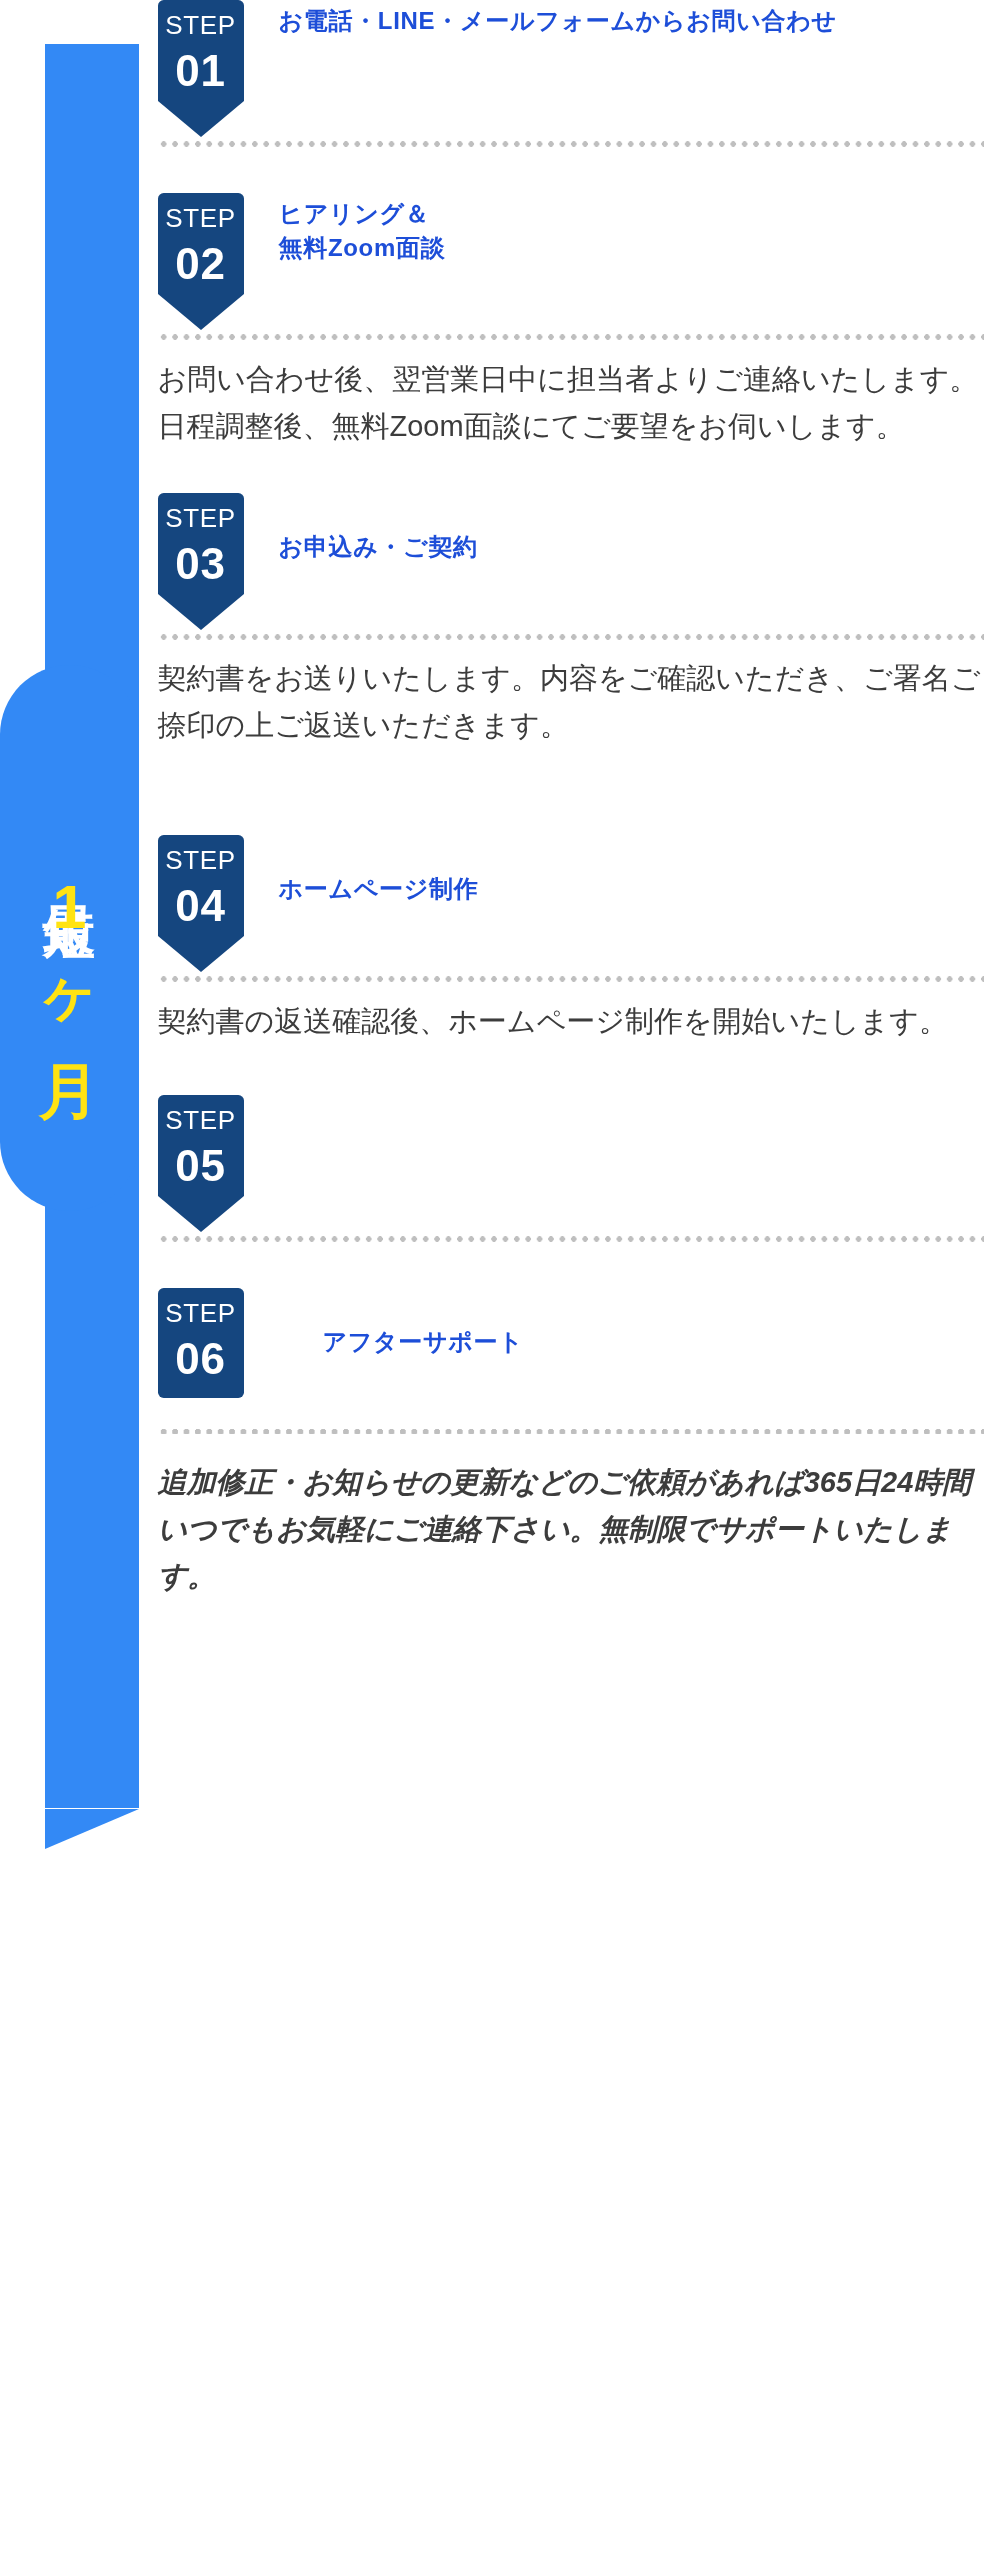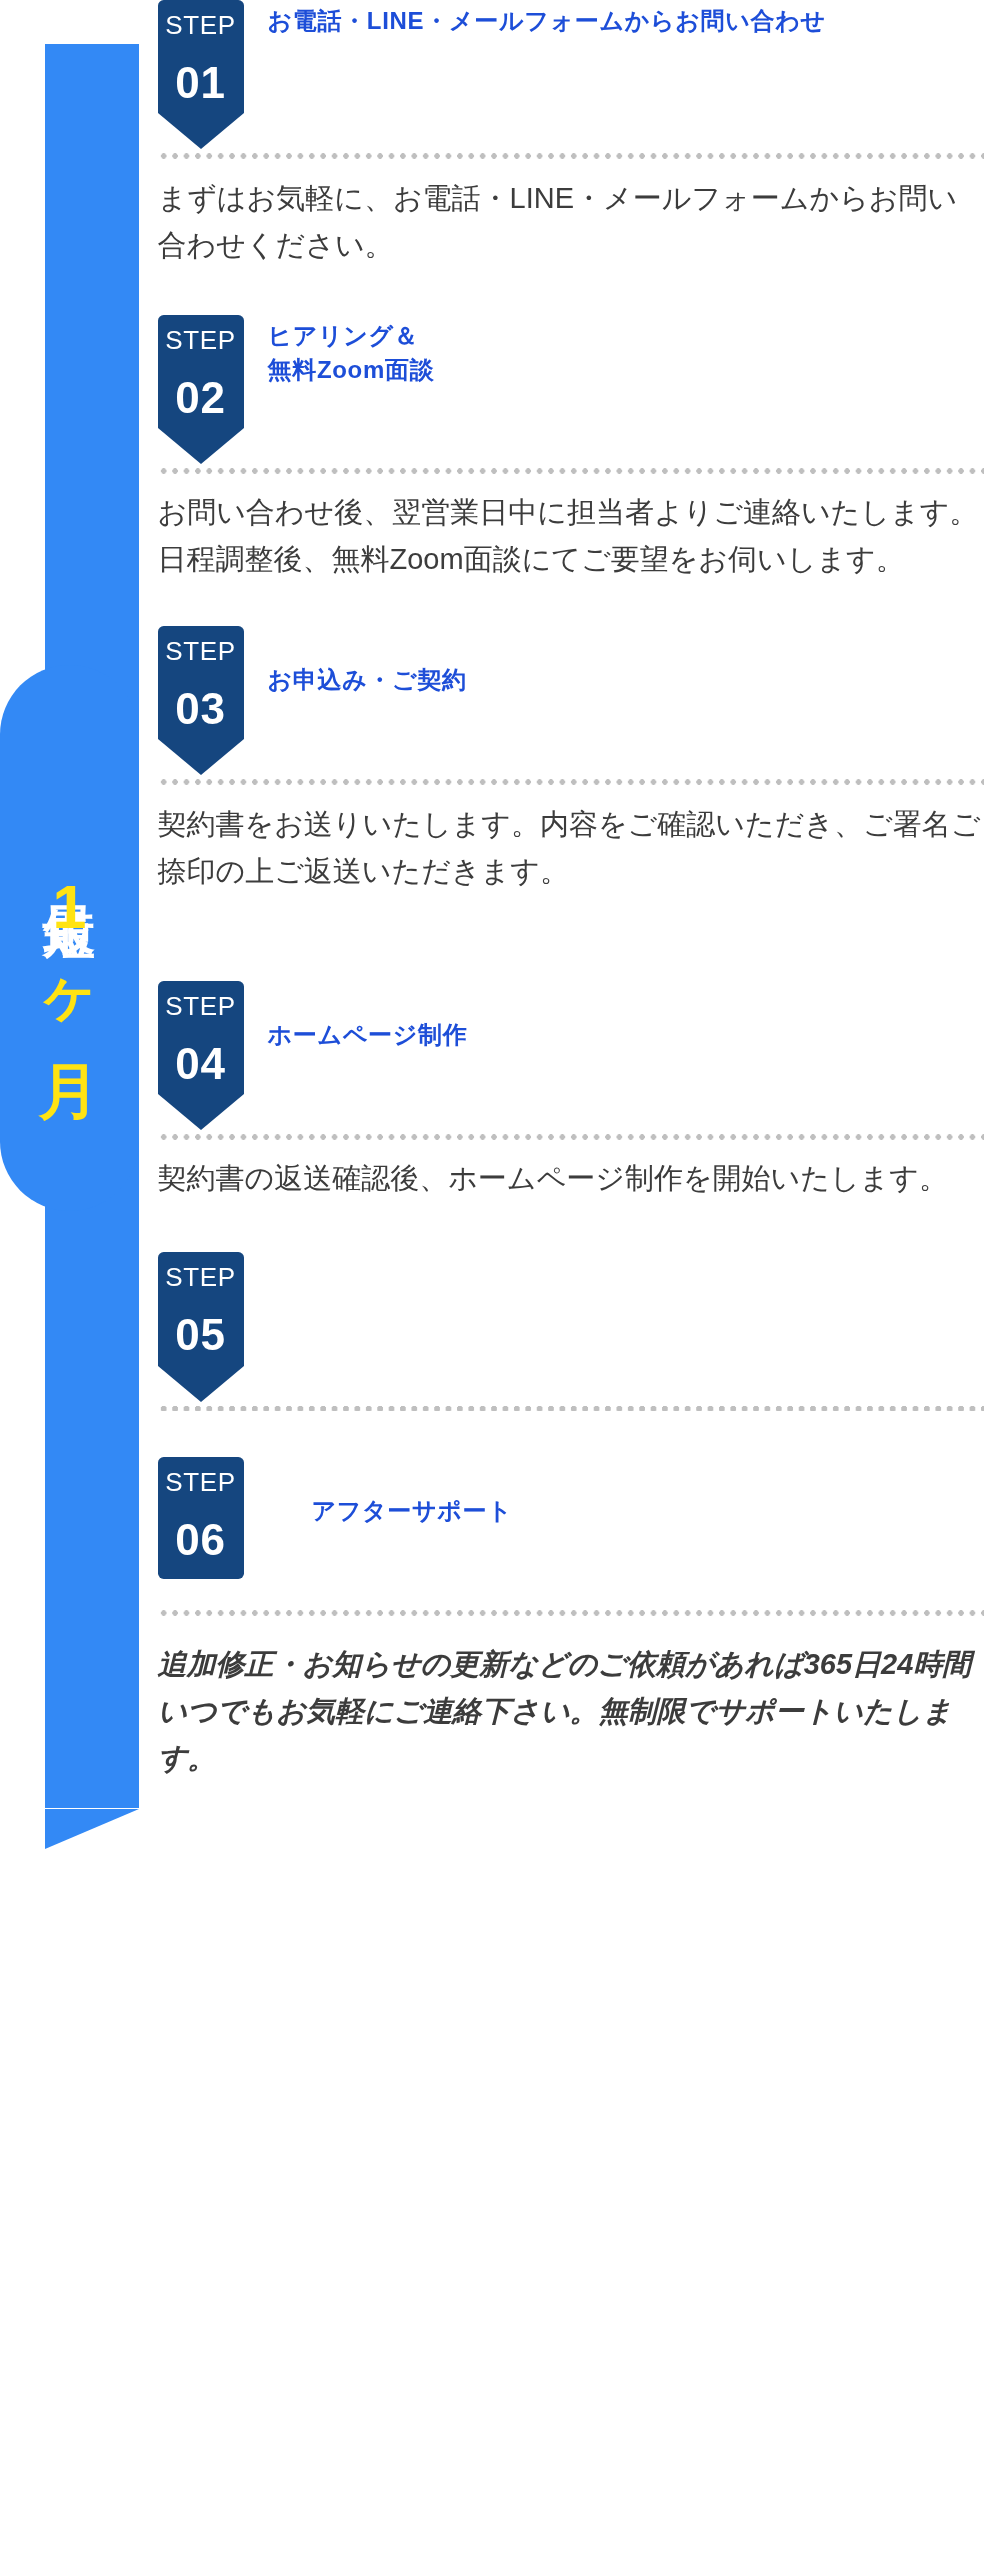--- a/index.html
+++ b/index.html
@@ -35,40 +35,40 @@
   #pill-label{ color:#ffffff; font-size:53px; }
   #pill-value{ color:#FFE312; font-size:61px; margin-top:4.3px; }
 
   
   #steps{
     position:absolute; left:139px; top:0; width:845px; height:2576px;
   }
   .step{ position:relative; }
 
   .step-head{
-    display:flex; align-items:flex-start; gap:24px;
+    display:flex; align-items:flex-start; gap:35px;
     padding-left:18.5px;
   }
 
   .badge{
     position:relative; flex:0 0 auto;
     width:86px; background:#15467F;
     border-radius:5.7px 5.7px 0 0;
     color:#ffffff; text-align:center;
     padding:12px 0 7.1px 0;
   }
   .badge.pointed::after{
     content:""; position:absolute; left:0; top:100%;
     width:0; height:0;
     border-left:43px solid transparent;
     border-right:43px solid transparent;
     border-top:36px solid #15467F;
   }
   .badge-word{ font-size:26px; line-height:1.0; font-weight:400; letter-spacing:0.7px; }
-  .badge-num{ font-size:44px; line-height:1.05; font-weight:bold; margin-top:22px; letter-spacing:0.7px; }
+  .badge-num{ font-size:44px; line-height:1.05; font-weight:bold; margin-top:10px; letter-spacing:0.7px; }
 
   .step-title{
     color:#1d4ed8; font-weight:bold;
     font-size:24px; line-height:1.42; letter-spacing:0.7px;
     padding-top:4.3px;
   }
 
   .divider{
     margin-left:18.5px;
     height:5.7px;
@@ -98,21 +98,20 @@
 
   <div class="step" style="padding-top:0px;">
     <div class="step-head">
       <div class="badge pointed">
         <div class="badge-word">STEP</div>
         <div class="badge-num">01</div>
       </div>
       <div class="step-title">お電話・LINE・メールフォームからお問い合わせ</div>
     </div>
     <div class="divider" style="margin-top:40px;"></div>
-    <div class="step-desc" style="margin-top:15.7px;">まずはお気軽に、お電話・LINE・メールフォームからお問い合わせください。</div>
   </div>
 
   <div class="step" style="padding-top:46px;">
     <div class="step-head">
       <div class="badge pointed">
         <div class="badge-word">STEP</div>
         <div class="badge-num">02</div>
       </div>
       <div class="step-title" style="white-space:pre-line;">ヒアリング＆
 無料Zoom面談</div>

